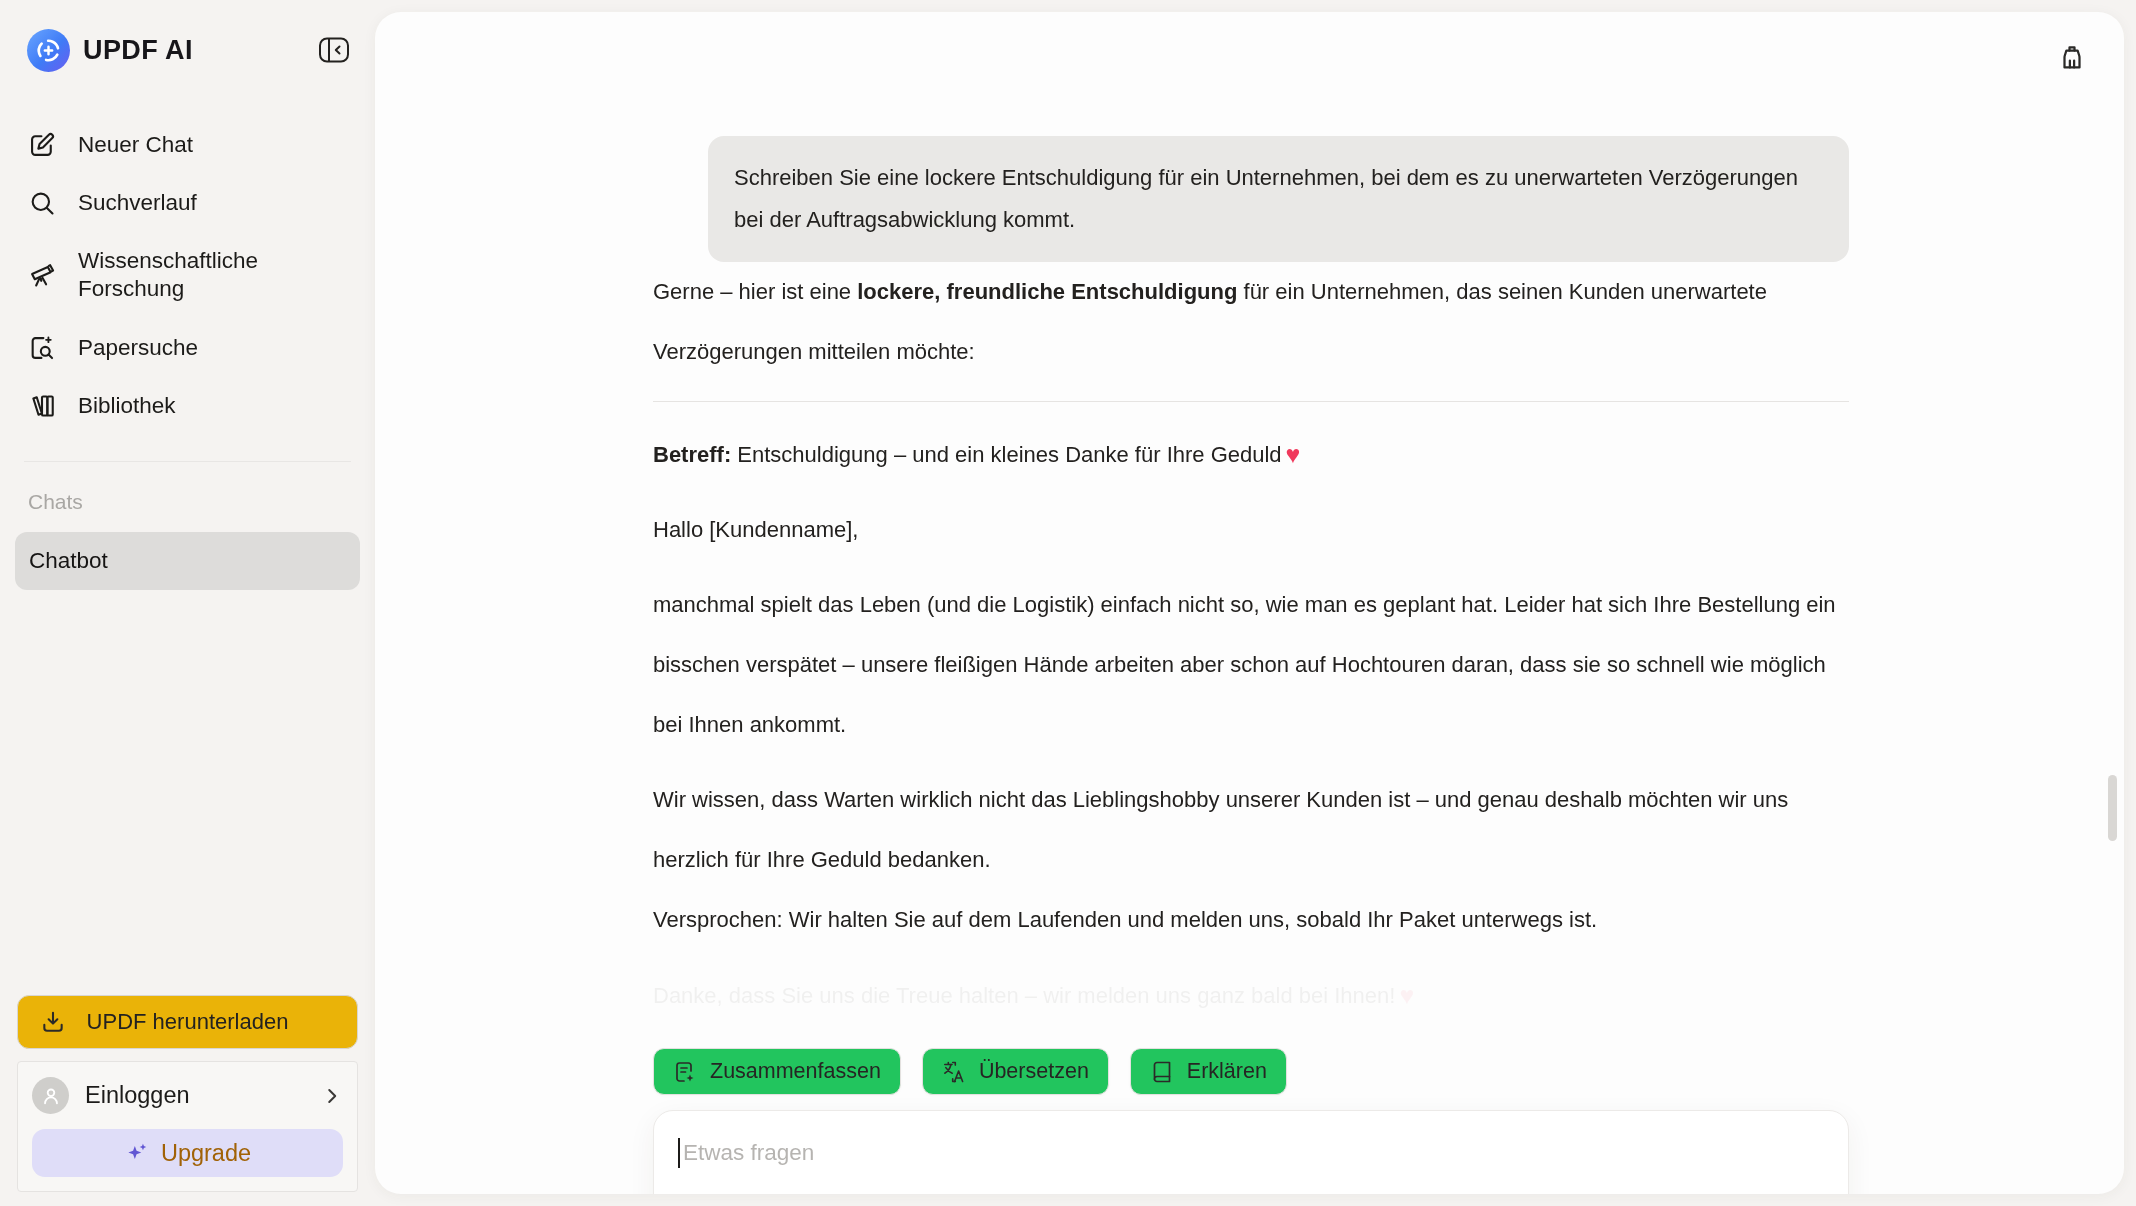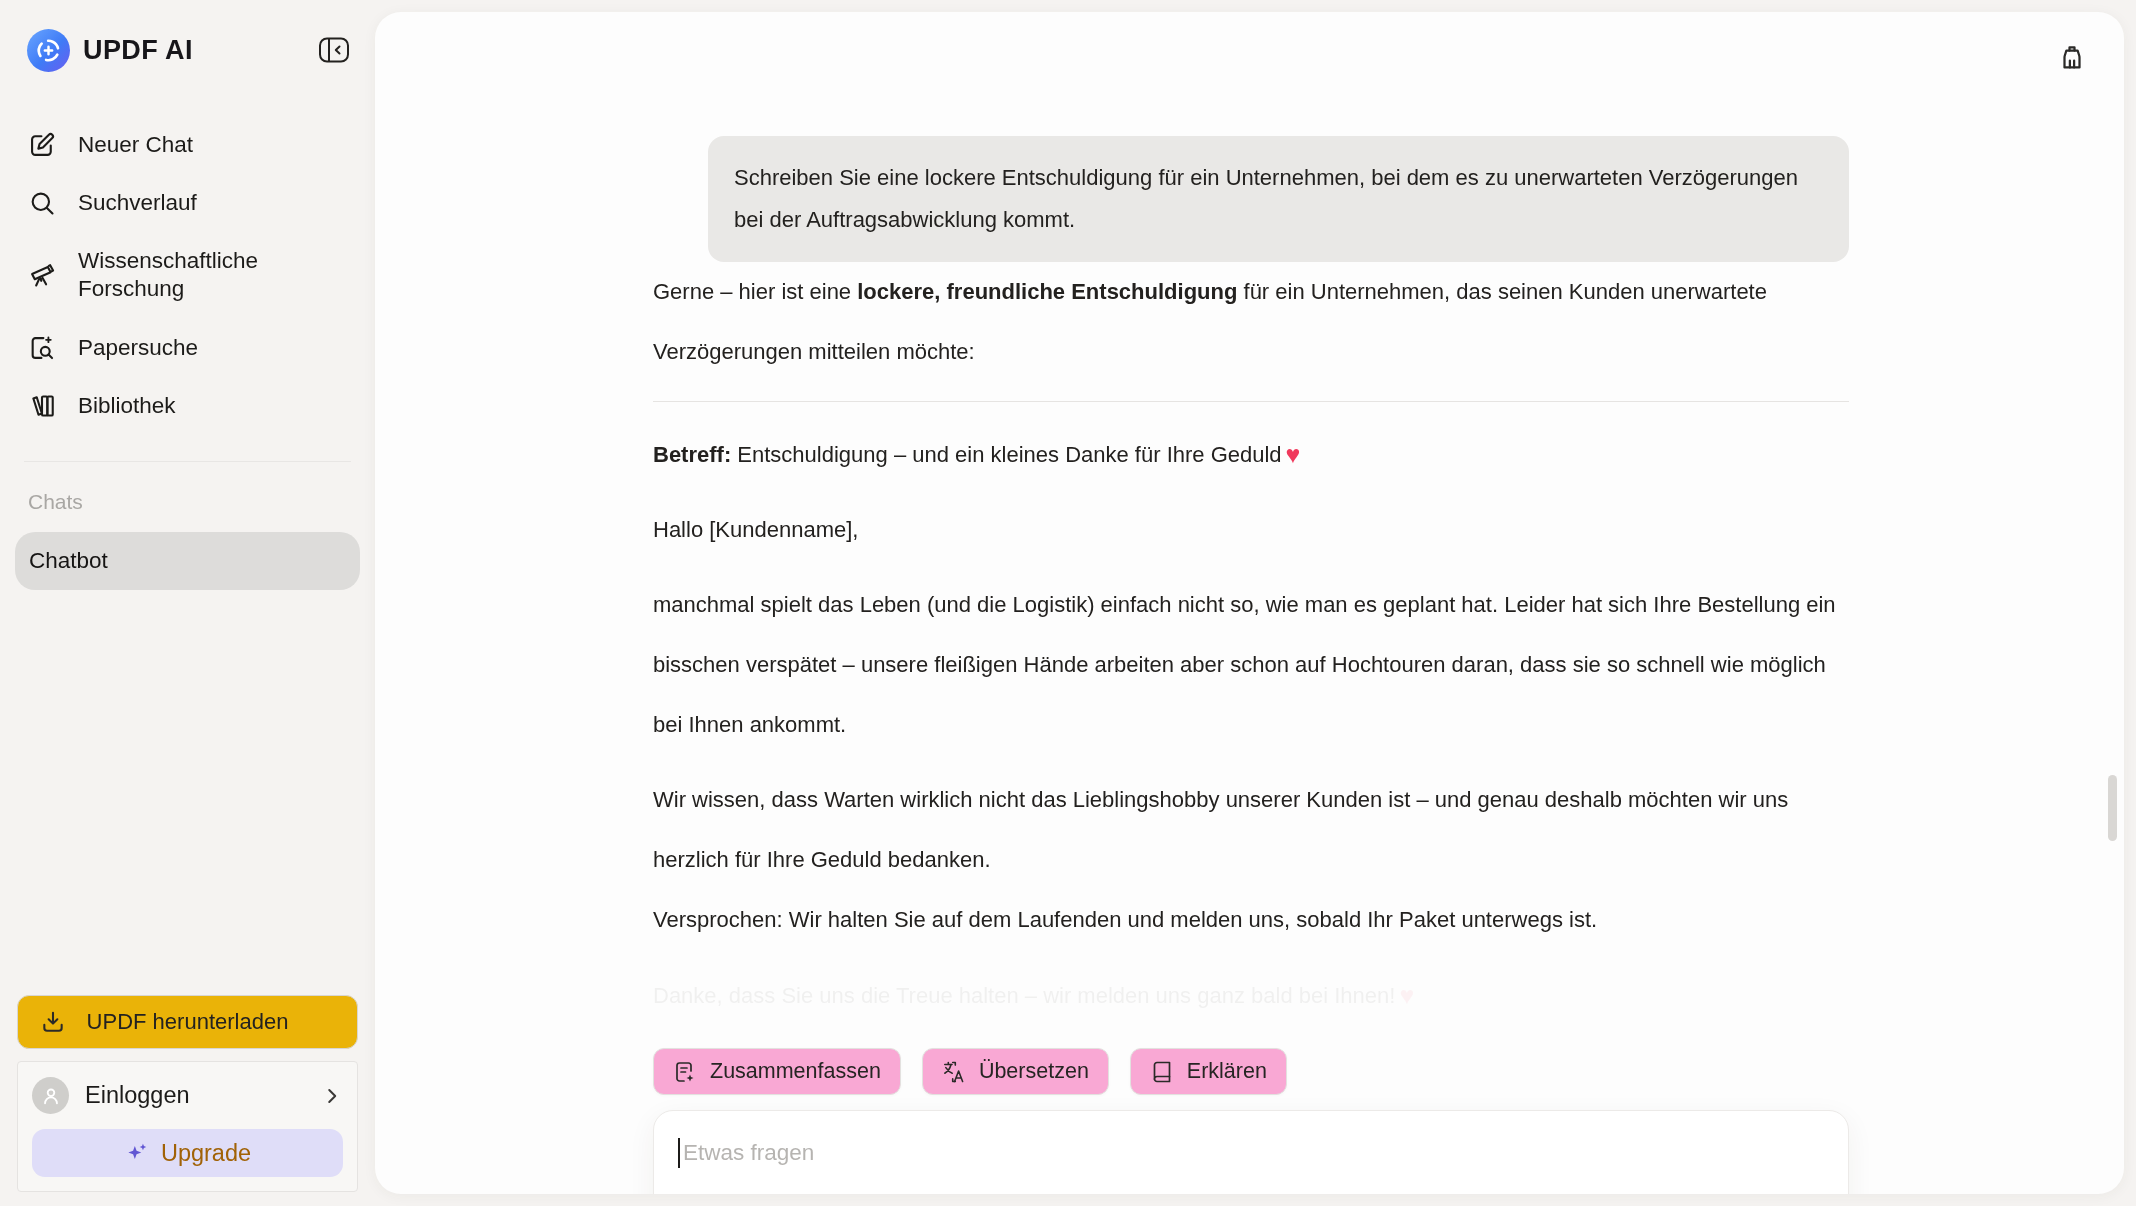--- a/index.html
+++ b/index.html
@@ -32,21 +32,21 @@
   .nav { margin-top: 42px; padding: 0 20px 0 28px; }
   .nav-item {
     display: flex; align-items: center; gap: 22px;
     padding: 15px 0; font-size: 22.5px; color: #1c1b19; cursor: pointer;
     line-height: 1.25;
   }
   .nav-item .ic { width: 28px; flex: 0 0 auto; color: #1c1b19; }
   .side-divider { border: none; border-top: 1px solid #e8e6e4; margin: 26px 24px 0 24px; }
   .chats-label { color: #a9a7a4; font-size: 21px; margin: 28px 0 18px 28px; }
   .chat-item {
-    margin: 0 15px; height: 58px; border-radius: 20px; background: #dddcda;
+    margin: 0 15px; height: 58px; border-radius: 12px; background: #dddcda;
     display: flex; align-items: center; padding: 0 14px;
     font-size: 22.5px; font-weight: 500; color: #151413; cursor: pointer;
   }
 
   .sidebar-bottom { position: absolute; left: 0; right: 0; bottom: 14px; }
   .download-btn {
     margin: 0 17px 12px 17px; height: 54px; border: 1.5px solid #d8d6d3;
     border-radius: 12px; background: #eab308; display: flex; align-items: center;
     padding: 0 22px; cursor: pointer; position: relative;
   }
@@ -98,21 +98,21 @@
   .ai-msg { font-size: 22px; line-height: 60px; color: #23211f; }
   .ai-msg p { margin-bottom: 15px; }
   .ai-msg p.tight { margin-bottom: 0; }
   .ai-msg b { font-weight: 700; }
   .msg-divider { border: none; border-top: 1px solid #e6e4e2; margin: 19px 0 22px 0; }
   .heart { color: #f0395c; font-size: 25px; vertical-align: -1px; padding-left: 4px; }
   .faded-line { opacity: 0.055; }
 
   .actions-row { display: flex; gap: 21px; margin-top: 22px; }
   .action-btn {
-    height: 47px; background: #f9a8d4; border: 1.5px solid #e3e1df; border-radius: 11px;
+    height: 47px; background: #22c55e; border: 1.5px solid #e3e1df; border-radius: 11px;
     display: flex; align-items: center; gap: 13px; padding: 0 19px;
     font-size: 21.5px; color: #262523; cursor: pointer;
     box-shadow: 0 1px 3px rgba(60,50,40,0.03);
   }
   .action-btn .ic { width: 24px; color: #2b2a28; }
 
   .composer {
     margin-top: 15px; height: 164px; background: #ffffff;
     border: 1px solid #eceae8; border-radius: 20px; position: relative;
     box-shadow: 0 8px 28px rgba(60,50,40,0.06);

